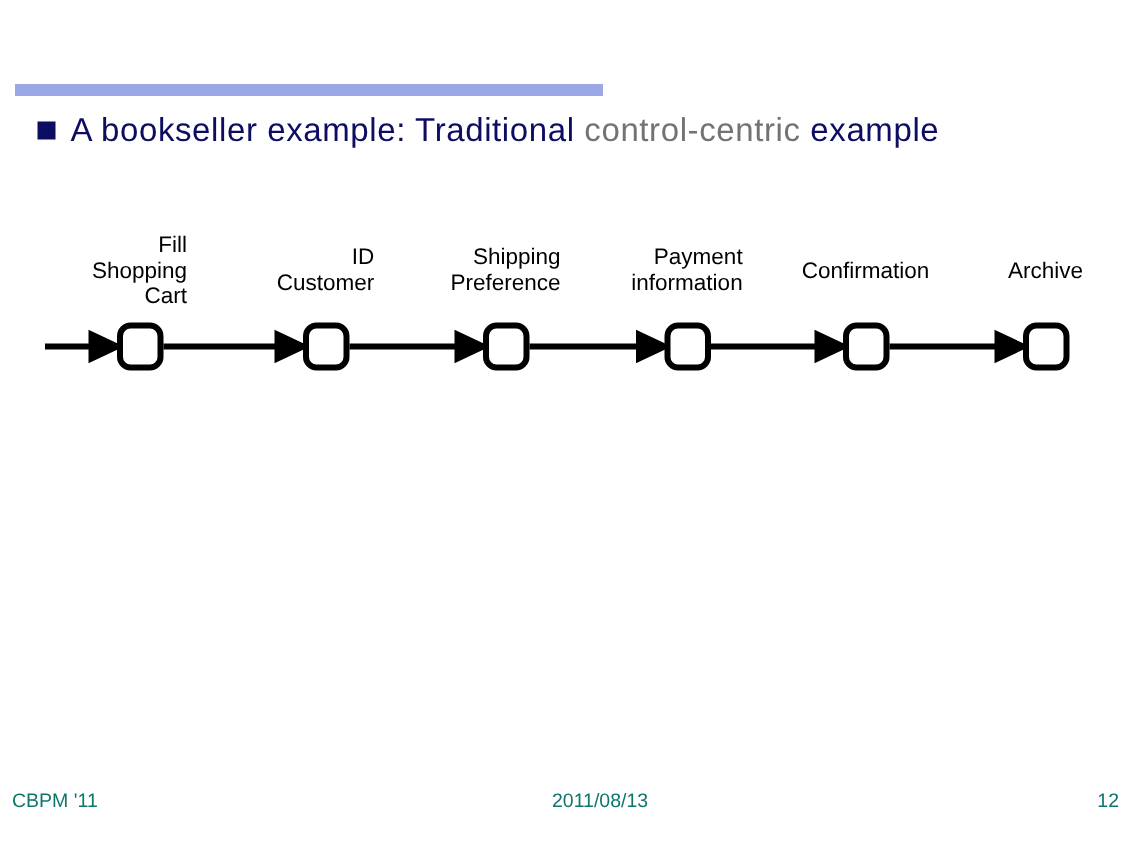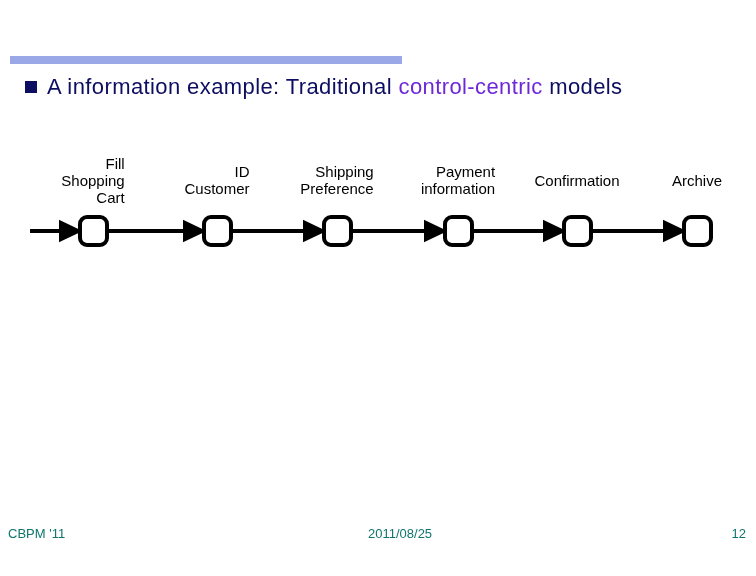--- a/index.html
+++ b/index.html
@@ -45,21 +45,21 @@
     margin-right: 10px;
     background: #0D0D62;
   }
   .bullet-text {
     font-size: 22px;
     line-height: 26px;
     color: #0D0D62;
     letter-spacing: 0.4px;
     white-space: nowrap;
   }
-  .bullet-text .hl { color: #6d28d9; }
+  .bullet-text .hl { color: #737373; }
 
   .diagram { position: absolute; left: 0; top: 0; width: 756px; height: 300px; }
   .stage-label {
     position: absolute;
     top: 150px;
     width: 130px;
     height: 60px;
     display: flex;
     align-items: center;
     justify-content: center;
@@ -99,21 +99,21 @@
 </style>
 </head>
 <body>
 
 <div class="slide">
 
   <div class="title-underline"></div>
 
   <div class="bullet-line">
     <span class="bullet-marker"></span>
-    <span class="bullet-text"><span>A information example: Traditional </span><span class="hl">control-centric</span><span> models</span></span>
+    <span class="bullet-text"><span>A bookseller example: Traditional </span><span class="hl">control-centric</span><span> example</span></span>
   </div>
 
   <div class="diagram">
 
     <div class="stage-label" style="left:28px">Fill
 Shopping
 Cart</div>
     <div class="stage-label" style="left:272px">Shipping
 Preference</div>
     <div class="stage-label" style="left:152px">ID
@@ -143,16 +143,16 @@
     <div class="stage-box" style="left:78px"></div>
     <div class="stage-box" style="left:202px"></div>
     <div class="stage-box" style="left:322px"></div>
     <div class="stage-box" style="left:443px"></div>
     <div class="stage-box" style="left:562px"></div>
     <div class="stage-box" style="left:682px"></div>
 
   </div>
 
   <div class="footer-item footer-left">CBPM '11</div>
-  <div class="footer-item footer-date">2011/08/25</div>
+  <div class="footer-item footer-date">2011/08/13</div>
   <div class="footer-item footer-page">12</div>
 
 </div>
 
 </body></html>

